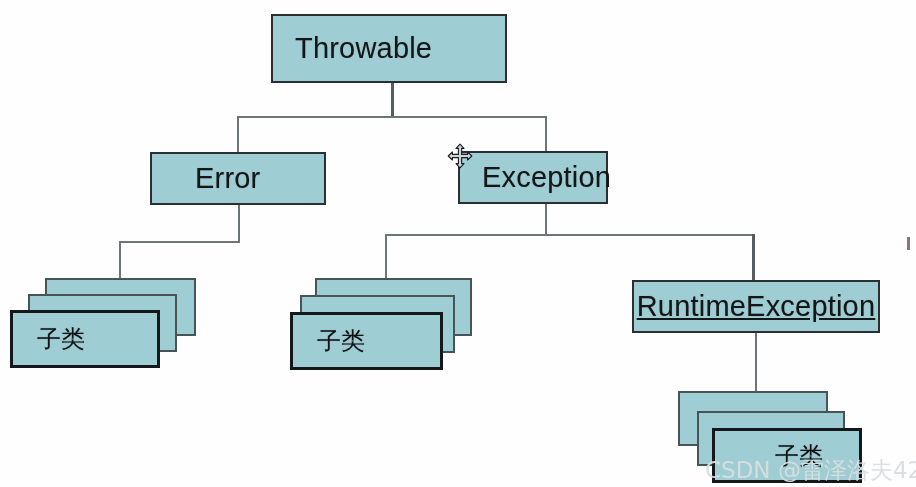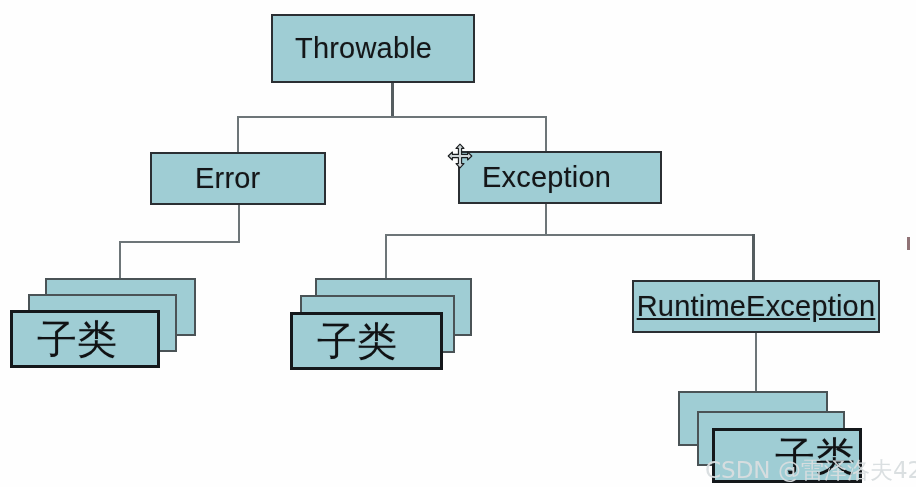--- a/index.html
+++ b/index.html
@@ -58,21 +58,21 @@
     background: #9fcdd4;
     border: 2px solid #4a5356;
   }
   .card.front {
     border: 3px solid #14181b;
     display: flex;
     align-items: center;
   }
   .card .cn {
     padding-left: 24px;
-    font-size: 40px;
+    font-size: 24px;
     color: #101214;
     font-family: "DejaVu Sans", sans-serif;
     line-height: 1;
     text-shadow: 0 0 1px rgba(0,0,0,.3);
   }
   .card.front.mid .cn { padding-left: 60px; }
 
   
   .move-cursor {
     position: absolute;
@@ -116,29 +116,29 @@
   <div class="line thin h" style="left:119px; top:241px; width:121px;"></div>
   <div class="line thin v" style="left:119px; top:241px; height:38px;"></div>
 
   <div class="line thin v" style="left:545px; top:204px; height:32px;"></div>
   <div class="line thin h" style="left:385px; top:234px; width:369px;"></div>
   <div class="line thin v" style="left:385px; top:234px; height:45px;"></div>
   <div class="line v" style="left:752px; top:234px; height:47px;"></div>
 
   <div class="line thin v" style="left:755px; top:333px; height:59px;"></div>
 
-  <div class="node" style="left:271px; top:14px; width:204px; height:69px;">
+  <div class="node" style="left:271px; top:14px; width:236px; height:69px;">
     <span class="label">Throwable</span>
   </div>
 
   <div class="node" style="left:150px; top:152px; width:176px; height:53px;padding-left:21px;">
     <span class="label">Error</span>
   </div>
 
-  <div class="node" style="left:458px; top:151px; width:204px; height:53px;">
+  <div class="node" style="left:458px; top:151px; width:150px; height:53px;">
     <span class="label">Exception</span>
   </div>
 
   <div class="node centered" style="left:632px; top:280px; width:248px; height:53px;">
     <span class="label">RuntimeException</span>
   </div>
 
   <div class="stack" style="left:0px; top:270px; width:210px; height:110px;">
     <div class="card" style="left:45px; top:8px; width:151px; height:58px;"></div>
     <div class="card" style="left:28px; top:24px; width:149px; height:58px;"></div>

